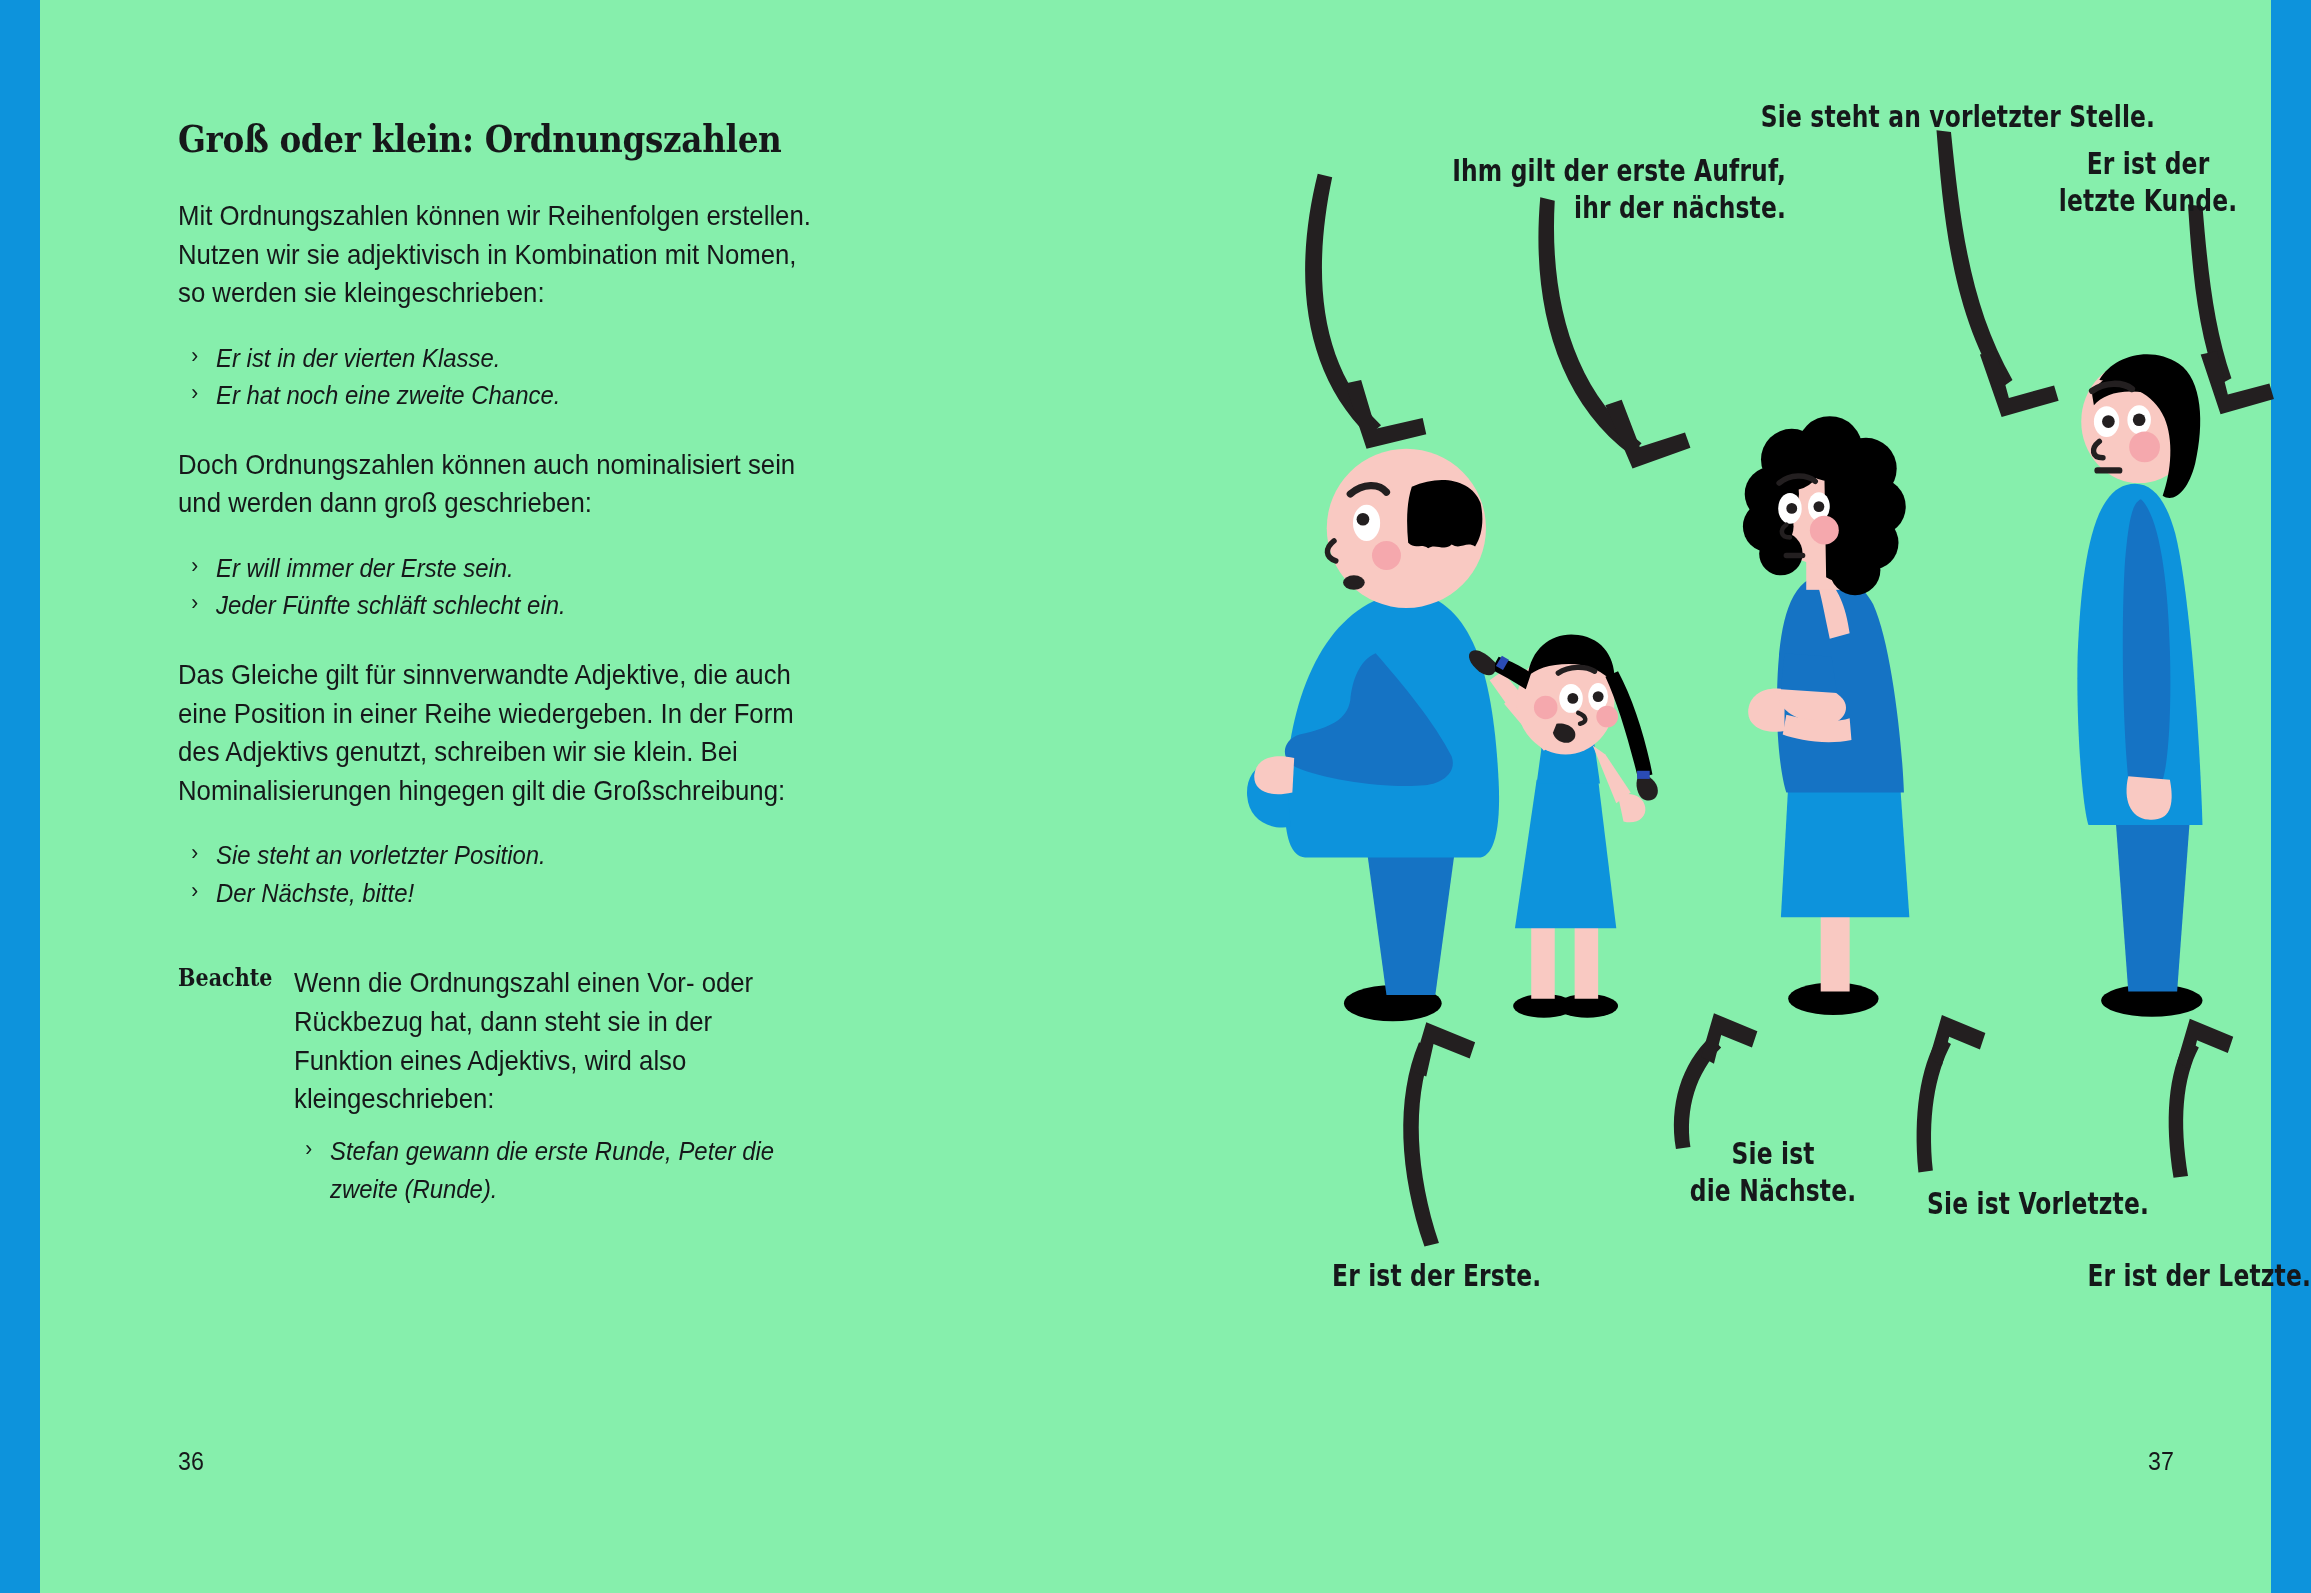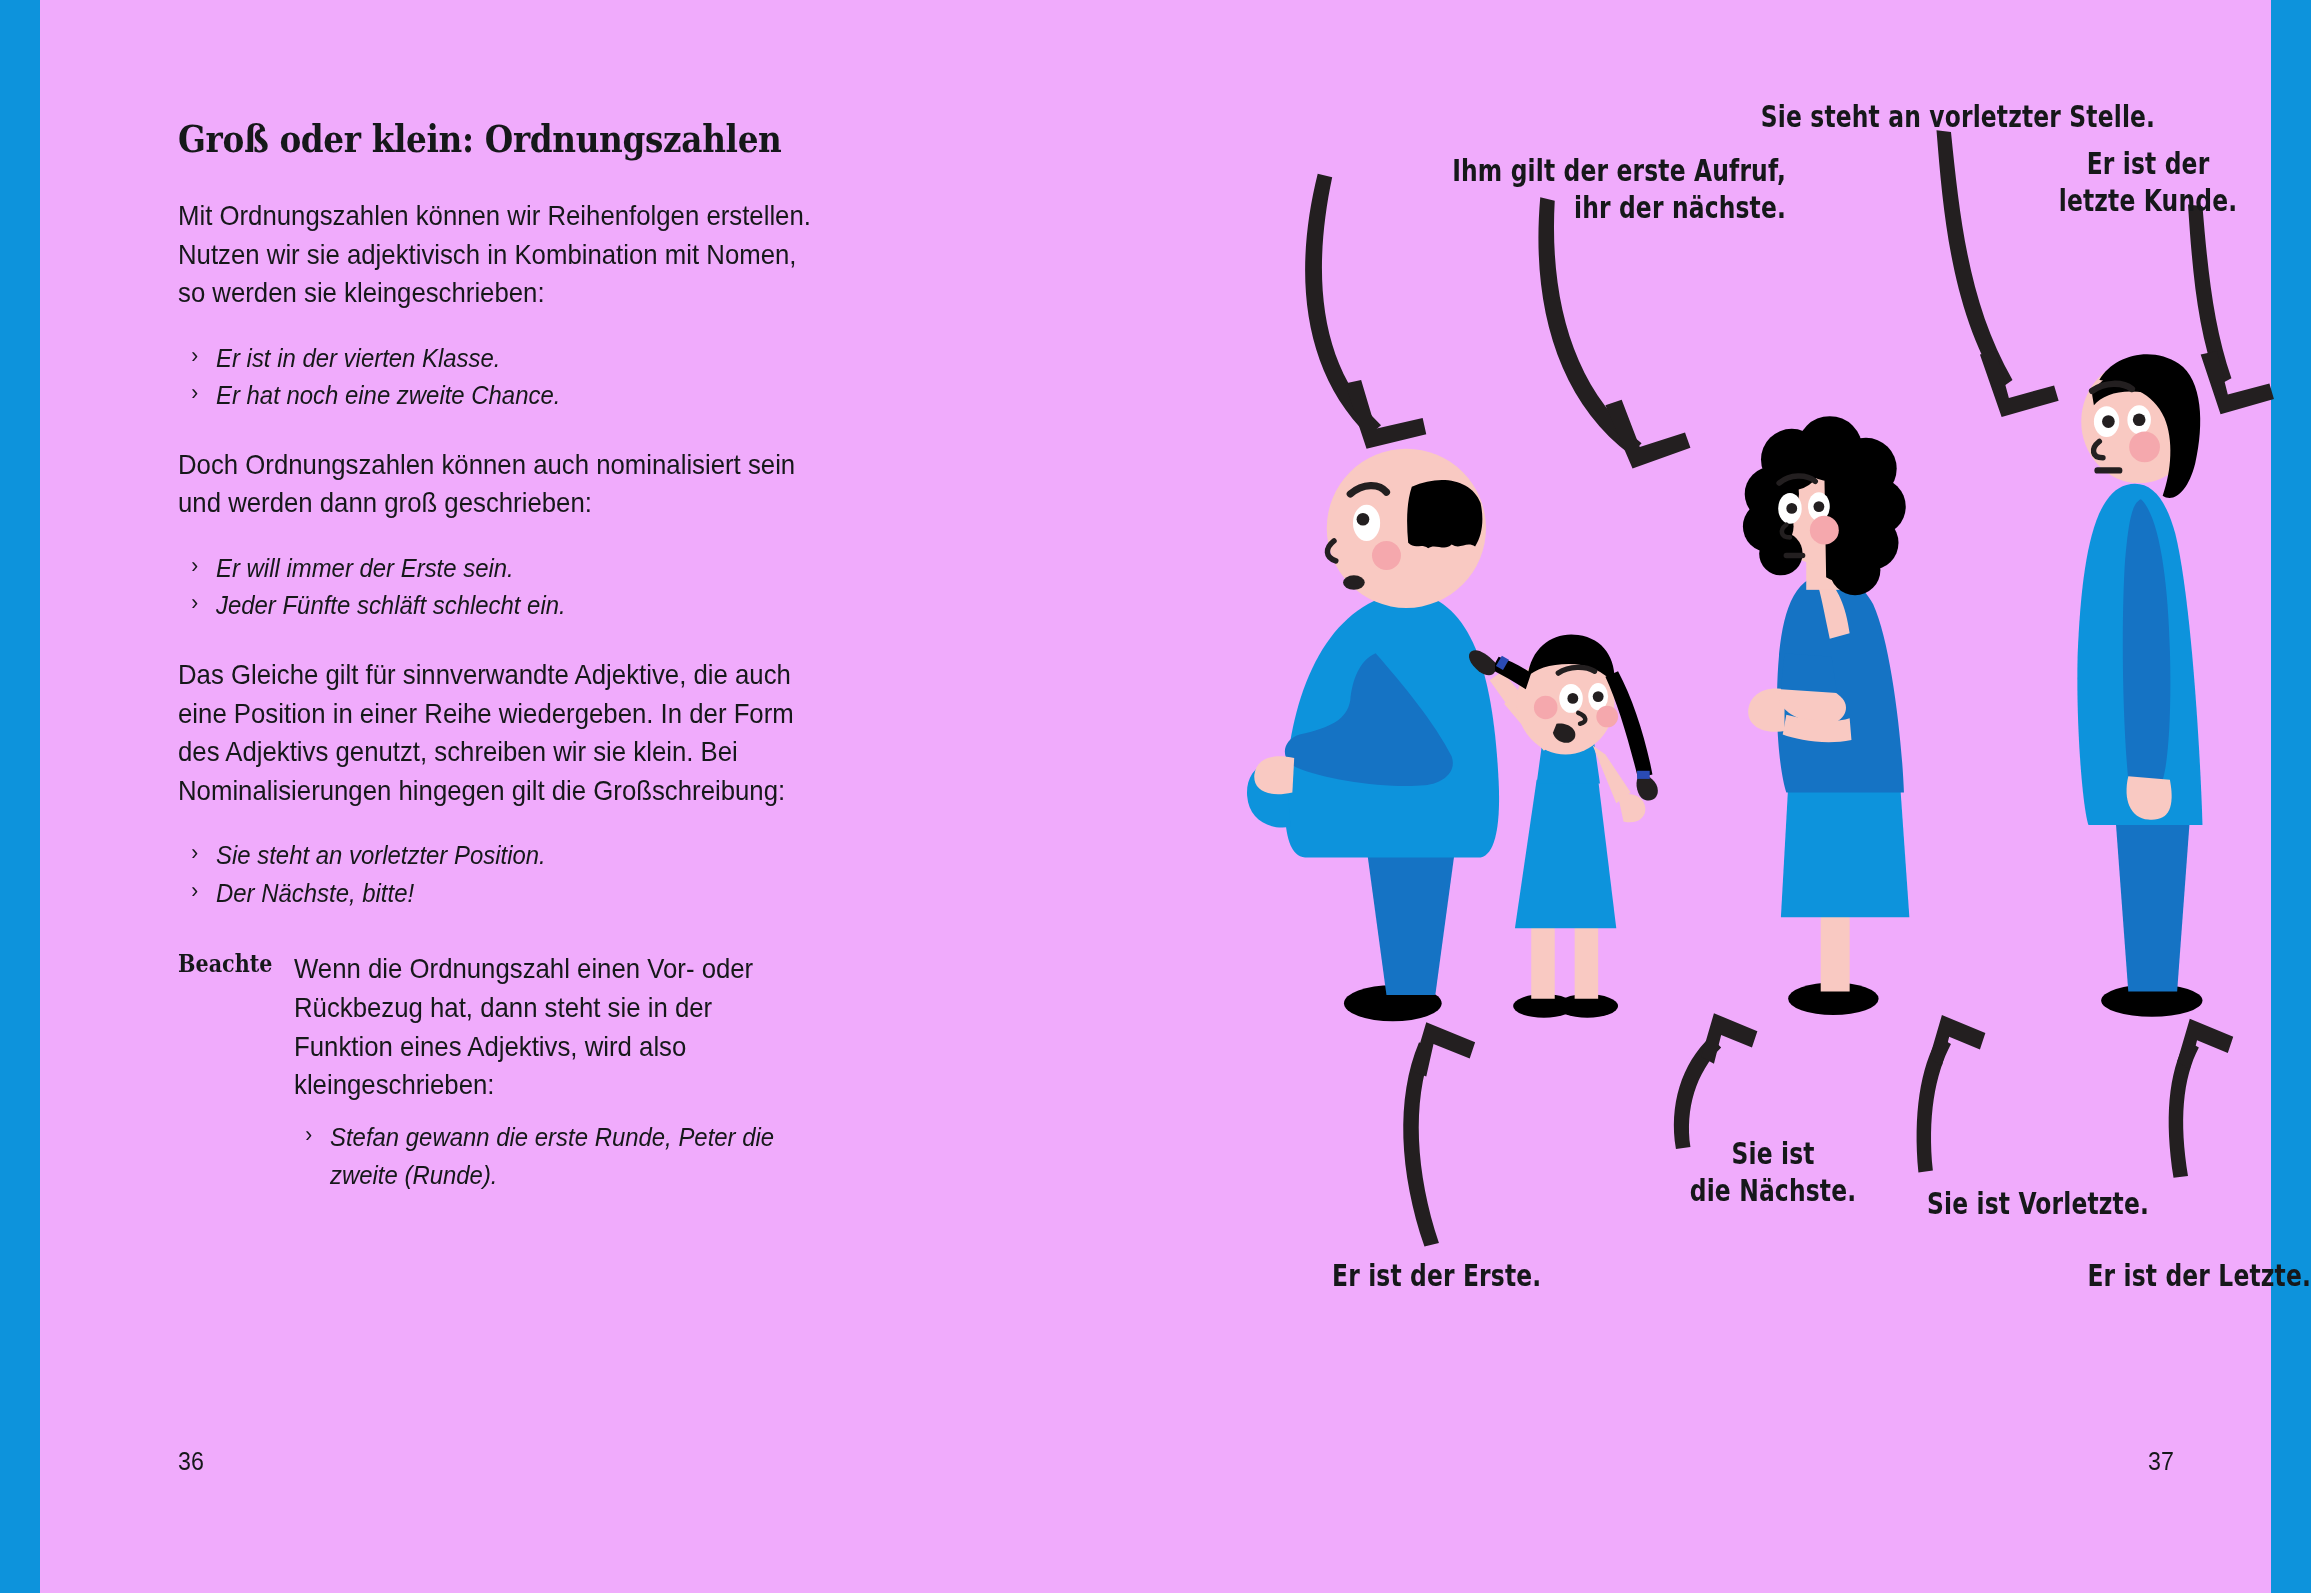--- a/index.html
+++ b/index.html
@@ -24,21 +24,21 @@
     width: 40px;
     background: #0d93dc;
   }
   .edge-bar.left  { left: 0; }
   .edge-bar.right { right: 0; }
 
   
   .spread {
     position: absolute;
     left: 40px; right: 40px; top: 0; bottom: 0;
-    background: #f0abfc;
+    background: #86efac;
   }
 
   
   .page-left {
     position: absolute;
     left: 0; top: 0;
     width: 1113px;
     height: 100%;
   }
   .text-col {
@@ -87,21 +87,21 @@
     left: -27px;
     top: 0;
     font-style: normal;
     font-size: 22.6px;
     color: #16181a;
   }
 
   
   .note-block {
     position: relative;
-    margin-top: 38px;
+    margin-top: 52px;
     padding-left: 116px;
   }
   .note-label {
     position: absolute;
     left: 0;
     top: 0;
     font-family: "DejaVu Serif", serif;
     font-weight: 700;
     font-size: 23.5px;
     color: #16181a;

